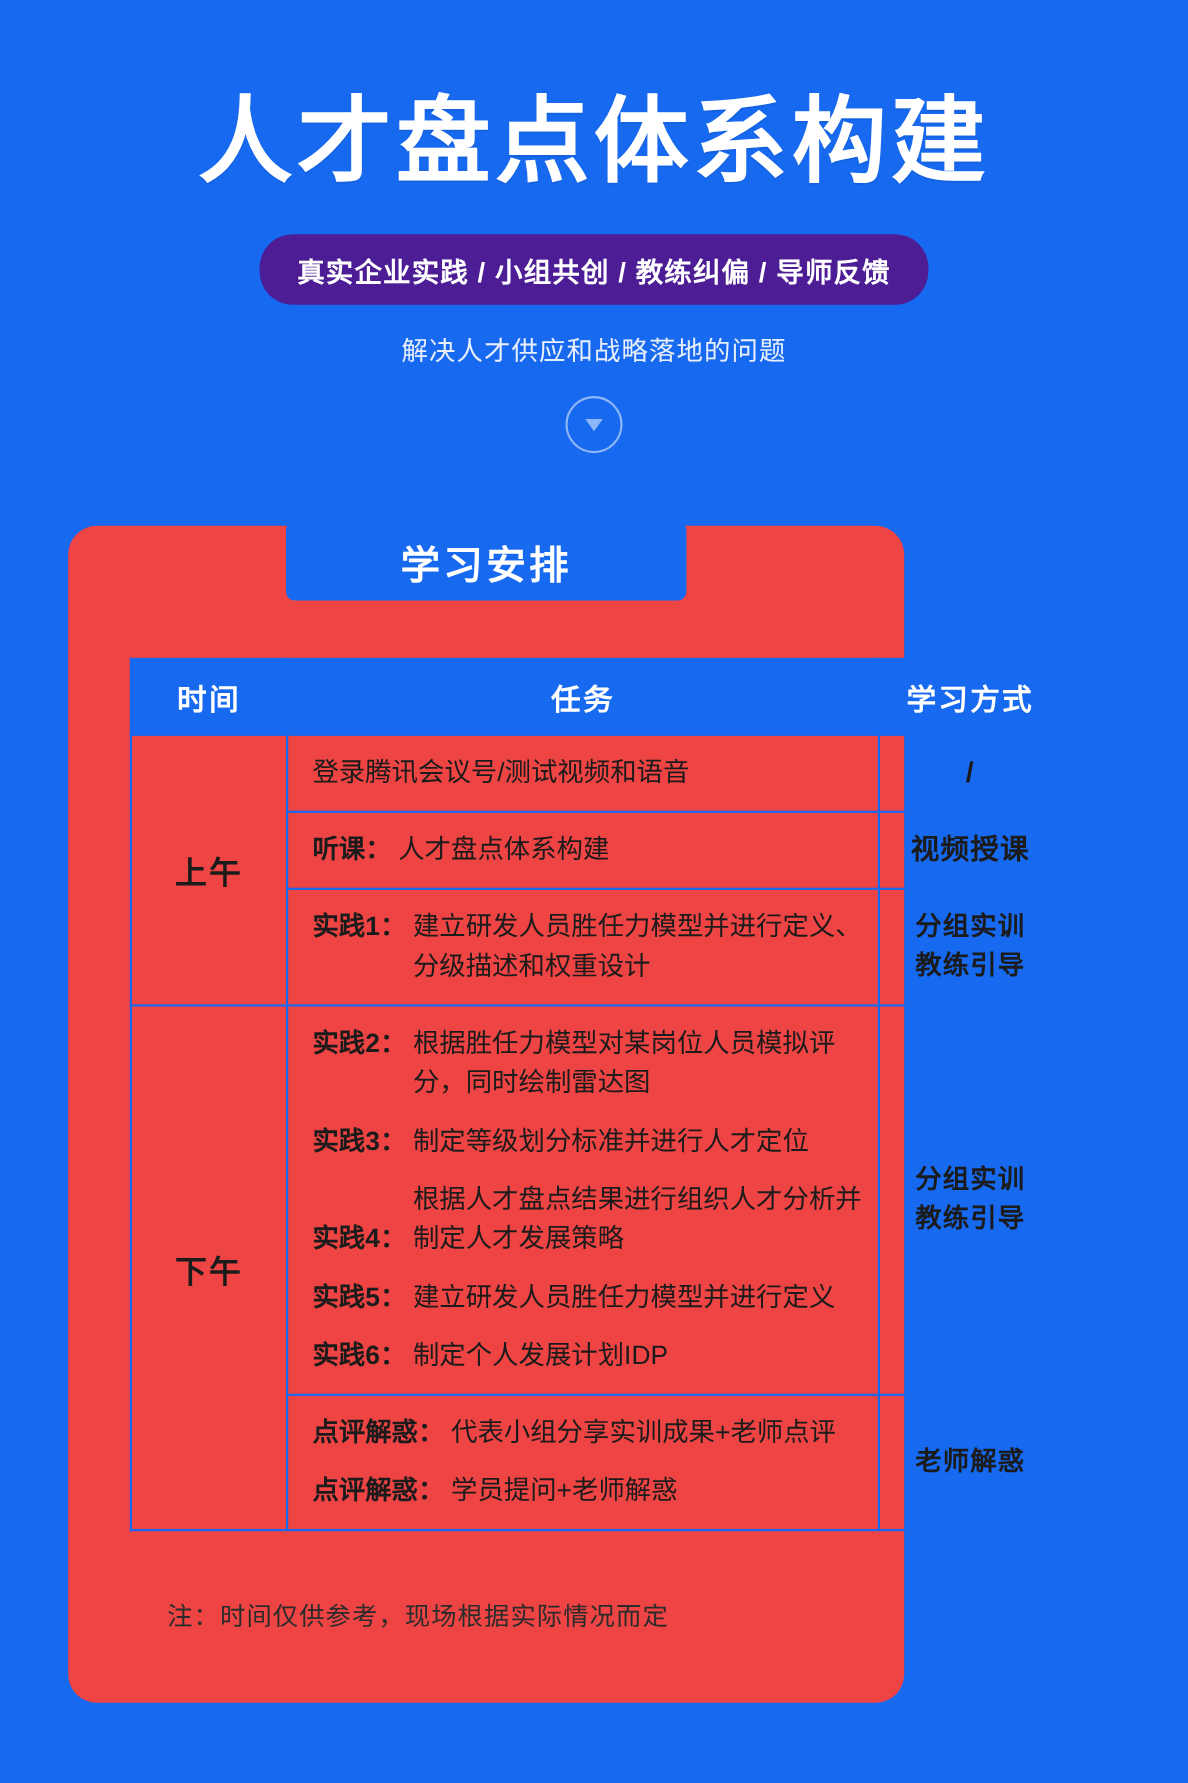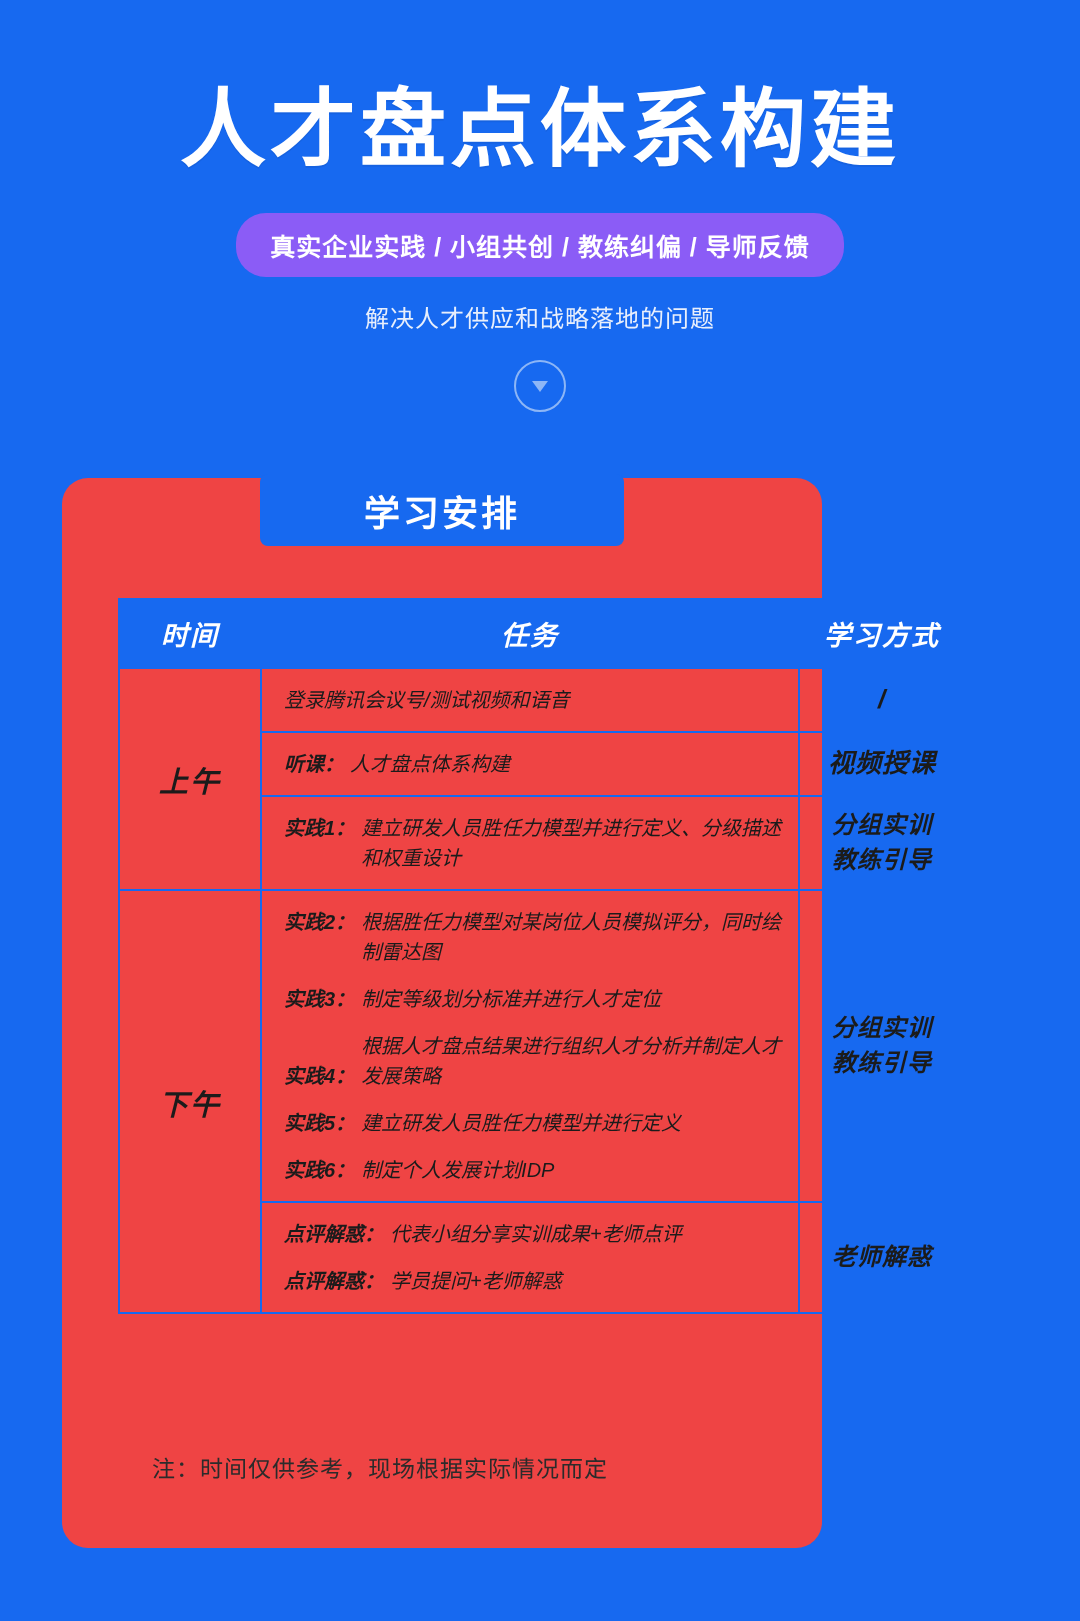--- a/index.html
+++ b/index.html
@@ -29,21 +29,21 @@
     letter-spacing: 4px;
     line-height: 1.06;
     text-shadow: 0 2px 0 rgba(0,0,0,0.06);
   }
   .pill-wrap {
     margin-top: 38px;
     display: flex;
     justify-content: center;
   }
   .pill {
-    background: #8b5cf6;
+    background: #4c1d95;
     color: #ffffff;
     font-size: 25px;
     font-weight: 700;
     padding: 14px 34px;
     border-radius: 30px;
     letter-spacing: 1px;
     white-space: nowrap;
   }
   .subtitle {
     margin-top: 22px;
@@ -92,21 +92,20 @@
     font-weight: 800;
     letter-spacing: 3px;
   }
 
   
   .table-wrap {
     position: absolute;
     left: 56px;
     top: 120px;
     width: 846px;
-    font-style: italic;
   }
   table.schedule {
     width: 100%;
     border-collapse: collapse;
     table-layout: fixed;
   }
   table.schedule th, table.schedule td {
     border: 2px solid #1769f0;
   }
   thead th {
@@ -136,21 +135,21 @@
     color: #1b1b1b;
     line-height: 1.45;
     letter-spacing: 1px;
   }
   td.mode-cell.plain {
     font-weight: 600;
     font-size: 26px;
   }
   td.task-cell {
     padding: 16px 10px 16px 22px;
-    font-size: 20px;
+    font-size: 24px;
     color: #1b1b1b;
     line-height: 1.5;
   }
   .task-line {
     display: flex;
     align-items: flex-start;
   }
   .task-line + .task-line { margin-top: 17px; align-items: flex-end; }
   .task-label {
     font-weight: 700;

